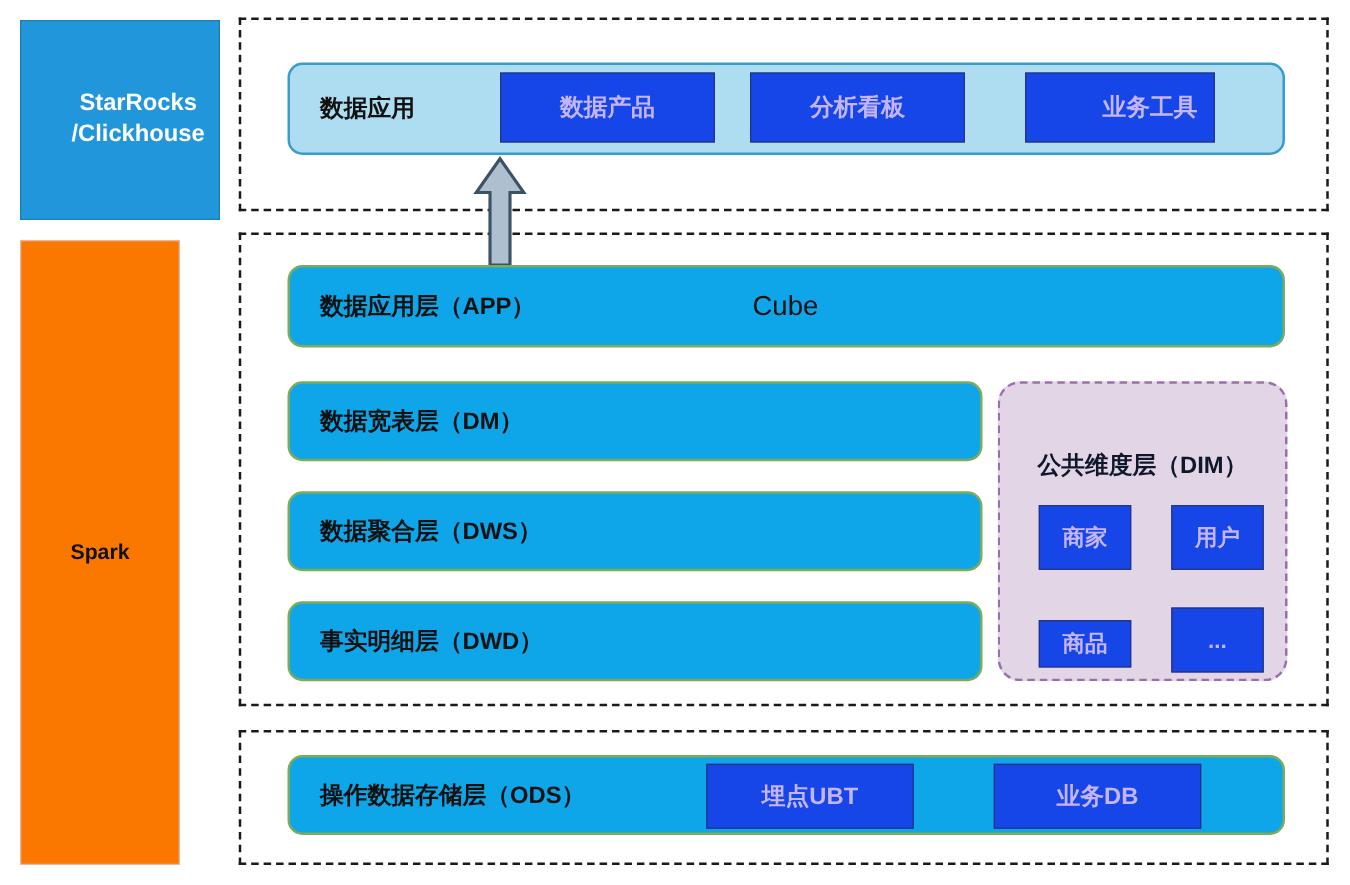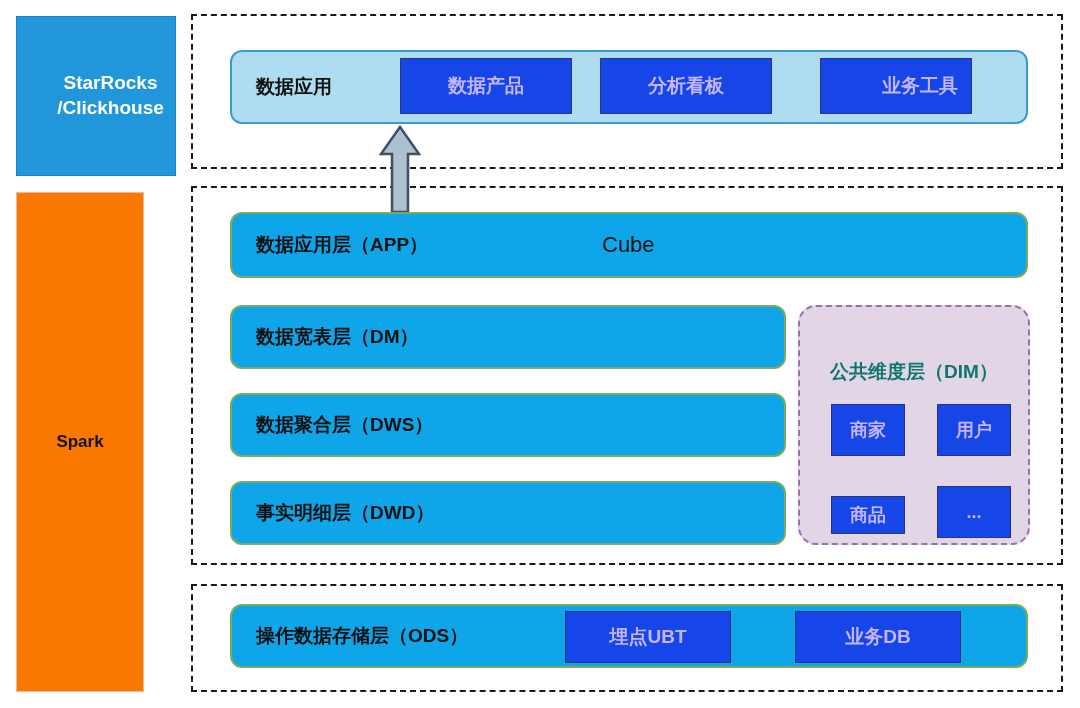--- a/index.html
+++ b/index.html
@@ -159,21 +159,21 @@
     border-radius: 18px;
   }
   .dim-title {
     position: absolute;
     left: 0;
     right: 0;
     top: 52px;
     text-align: center;
     font-size: 19px;
     font-weight: bold;
-    color: #0f766e;
+    color: #0f172a;
   }
   .chip-dim-1 { left: 831px; top: 404px; width: 74px; height: 52px; }
   .chip-dim-2 { left: 937px; top: 404px; width: 74px; height: 52px; }
   .chip-dim-3 { left: 831px; top: 496px; width: 74px; height: 38px; }
   .chip-dim-4 { left: 937px; top: 486px; width: 74px; height: 52px; }
   .chip-dim-1, .chip-dim-2, .chip-dim-3, .chip-dim-4 { font-size: 18px; }
 
   
   .layer-ods { left: 230px; top: 604px; width: 798px; height: 64px; }
   .chip-ods-1 { left: 565px; top: 611px; width: 166px; height: 52px; }

